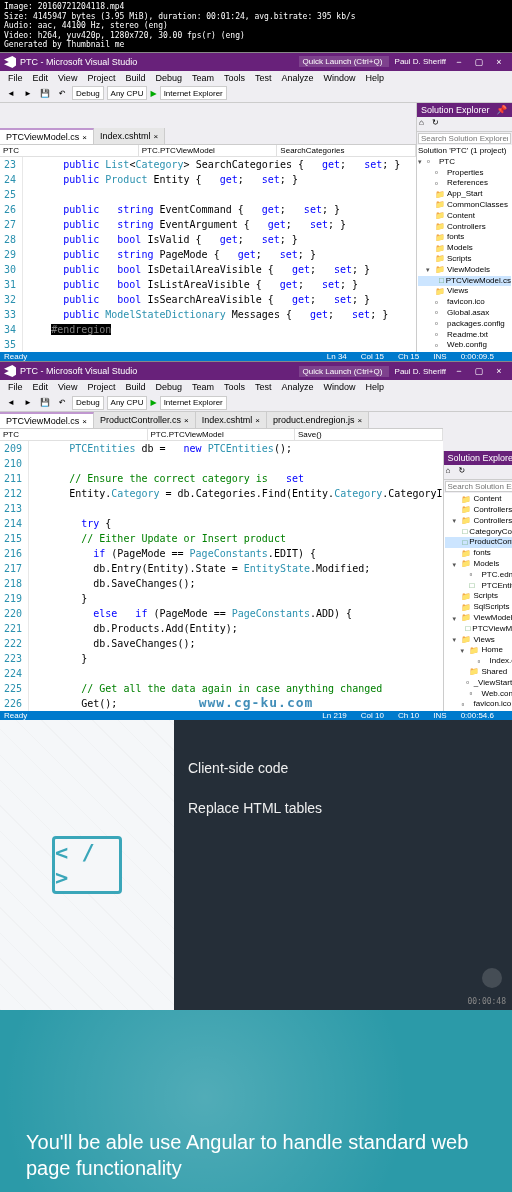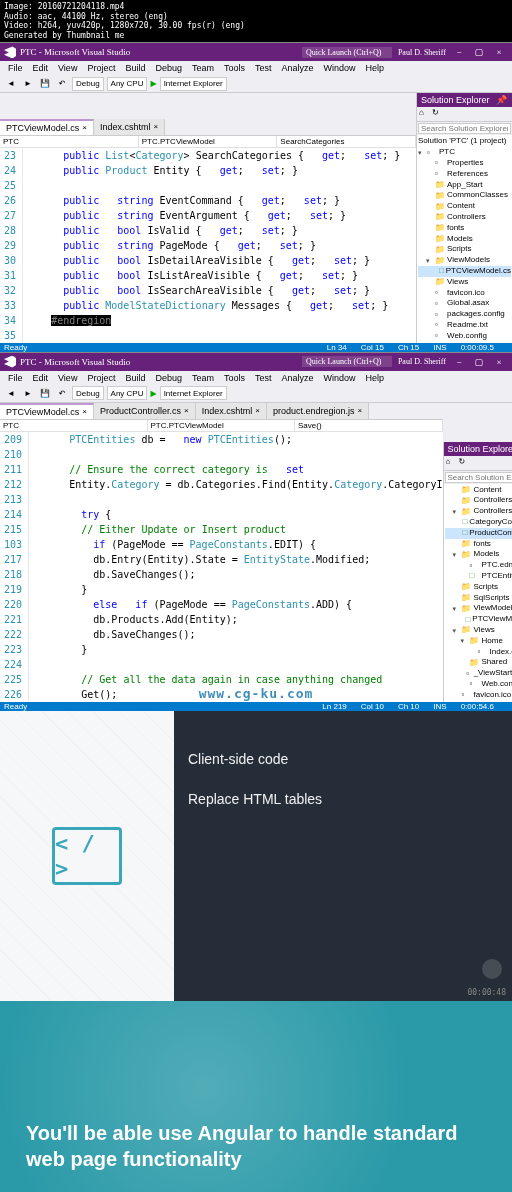--- a/index.html
+++ b/index.html
@@ -4,21 +4,21 @@
   <style>
     * { margin: 0; padding: 0; box-sizing: border-box; }
     body { width: 512px; font-family: Consolas, monospace; font-size: 9px; background: #000; }
     
     
     .meta-header { background: #000; color: #fff; padding: 2px 4px; font-size: 8px; line-height: 1.2; }
     .meta-line { display: block; }
     
     
     .vs-window { background: #efeef2; border-top: 1px solid #888; }
-    .vs-titlebar { background: #68217a; color: #fff; display: flex; align-items: center; padding: 2px 4px; font-size: 9px; font-family: Liberation Serif, serif; height: 18px; }
+    .vs-titlebar { background: #68217a; color: #fff; display: flex; align-items: center; padding: 2px 4px; font-size: 9px; font-family: Liberation Sans, sans-serif; height: 18px; }
     .vs-titlebar .vs-logo { width: 12px; height: 12px; background: #fff; margin-right: 4px; clip-path: polygon(0 30%, 70% 0, 100% 20%, 100% 80%, 70% 100%, 0 70%, 40% 50%); }
     .vs-titlebar .title-text { flex: 1; }
     .vs-titlebar .quick { background: rgba(255,255,255,0.15); padding: 1px 4px; font-size: 8px; width: 90px; }
     .vs-titlebar .user { margin-left: 6px; font-size: 8px; }
     .vs-titlebar .win-controls { display: flex; gap: 2px; margin-left: 4px; }
     .vs-titlebar .wc { width: 18px; text-align: center; font-size: 9px; cursor: pointer; }
     
     .vs-menubar { background: #efeef2; display: flex; gap: 0; padding: 1px 3px; font-size: 9px; font-family: 'Segoe UI', sans-serif; }
     .vs-menubar span { padding: 1px 5px; cursor: pointer; }
     
@@ -71,29 +71,30 @@
     .slide-dark .pattern-bg { position: absolute; inset: 0; opacity: 0.12; background-image: repeating-linear-gradient(45deg, #ccc 0 1px, transparent 1px 18px); }
     .slide-dark .code-icon-box { width: 70px; height: 58px; border: 3px solid #3aa6b9; border-radius: 4px; display: flex; align-items: center; justify-content: center; color: #3aa6b9; font-size: 22px; font-weight: bold; background: #f5f7f9; z-index: 1; }
     .slide-dark .right-text { flex: 1; padding: 40px 14px; color: #f0f0f0; font-family: 'Segoe UI', sans-serif; font-size: 14px; }
     .slide-dark .right-text p { margin-bottom: 24px; }
     .slide-dark .timestamp { position: absolute; bottom: 4px; right: 6px; color: #888; font-size: 8px; }
     .slide-dark .ps-badge { position: absolute; bottom: 22px; right: 10px; width: 20px; height: 20px; background: rgba(255,255,255,0.15); border-radius: 50%; }
     
     
     .slide-teal { background: #2b9aa8; height: 290px; position: relative; overflow: hidden; display: flex; align-items: center; }
     .slide-teal .overlay-img { position: absolute; inset: 0; opacity: 0.18; background: radial-gradient(circle at 40% 30%, #fff 0, transparent 55%); }
-    .slide-teal .big-text { position: relative; color: #fff; font-family: 'Segoe UI', sans-serif; font-size: 20px; font-weight: 700; padding: 0 26px; line-height: 1.3; }
+    .slide-teal .big-text { position: relative; color: #fff; font-family: 'Segoe UI', sans-serif; font-size: 20px; font-weight: 400; padding: 0 26px; line-height: 1.3; }
     
     .watermark { position: absolute; left: 50%; transform: translateX(-50%); color: #0369a1; font-size: 13px; font-weight: bold; opacity: 0.75; pointer-events: none; letter-spacing: 1px; }
   </style>
 </head>
 <body>
 
 <div class="meta-header">
   <span class="meta-line">Image: 20160721204118.mp4</span>
+  <span class="meta-line">Size: 4145947 bytes (3.95 MiB), duration: 00:01:24, avg.bitrate: 395 kb/s</span>
   <span class="meta-line">Audio: aac, 44100 Hz, stereo (eng)</span>
   <span class="meta-line">Video: h264, yuv420p, 1280x720, 30.00 fps(r) (eng)</span>
   <span class="meta-line">Generated by Thumbnail me</span>
 </div>
 
 <div class="vs-window">
   <div class="vs-titlebar">
     <span class="vs-logo"></span>
     <span class="title-text">PTC - Microsoft Visual Studio</span>
     <span class="quick">Quick Launch (Ctrl+Q)</span>
@@ -345,21 +346,21 @@
       </div>
       <div class="code-area">
         <div class="gutter" id="vs2-gutter">
             <div>209</div>
             <div>210</div>
             <div>211</div>
             <div>212</div>
             <div>213</div>
             <div>214</div>
             <div>215</div>
-            <div>103</div>
+            <div>216</div>
             <div>217</div>
             <div>218</div>
             <div>219</div>
             <div>220</div>
             <div>221</div>
             <div>222</div>
             <div>223</div>
             <div>224</div>
             <div>225</div>
             <div>226</div>

